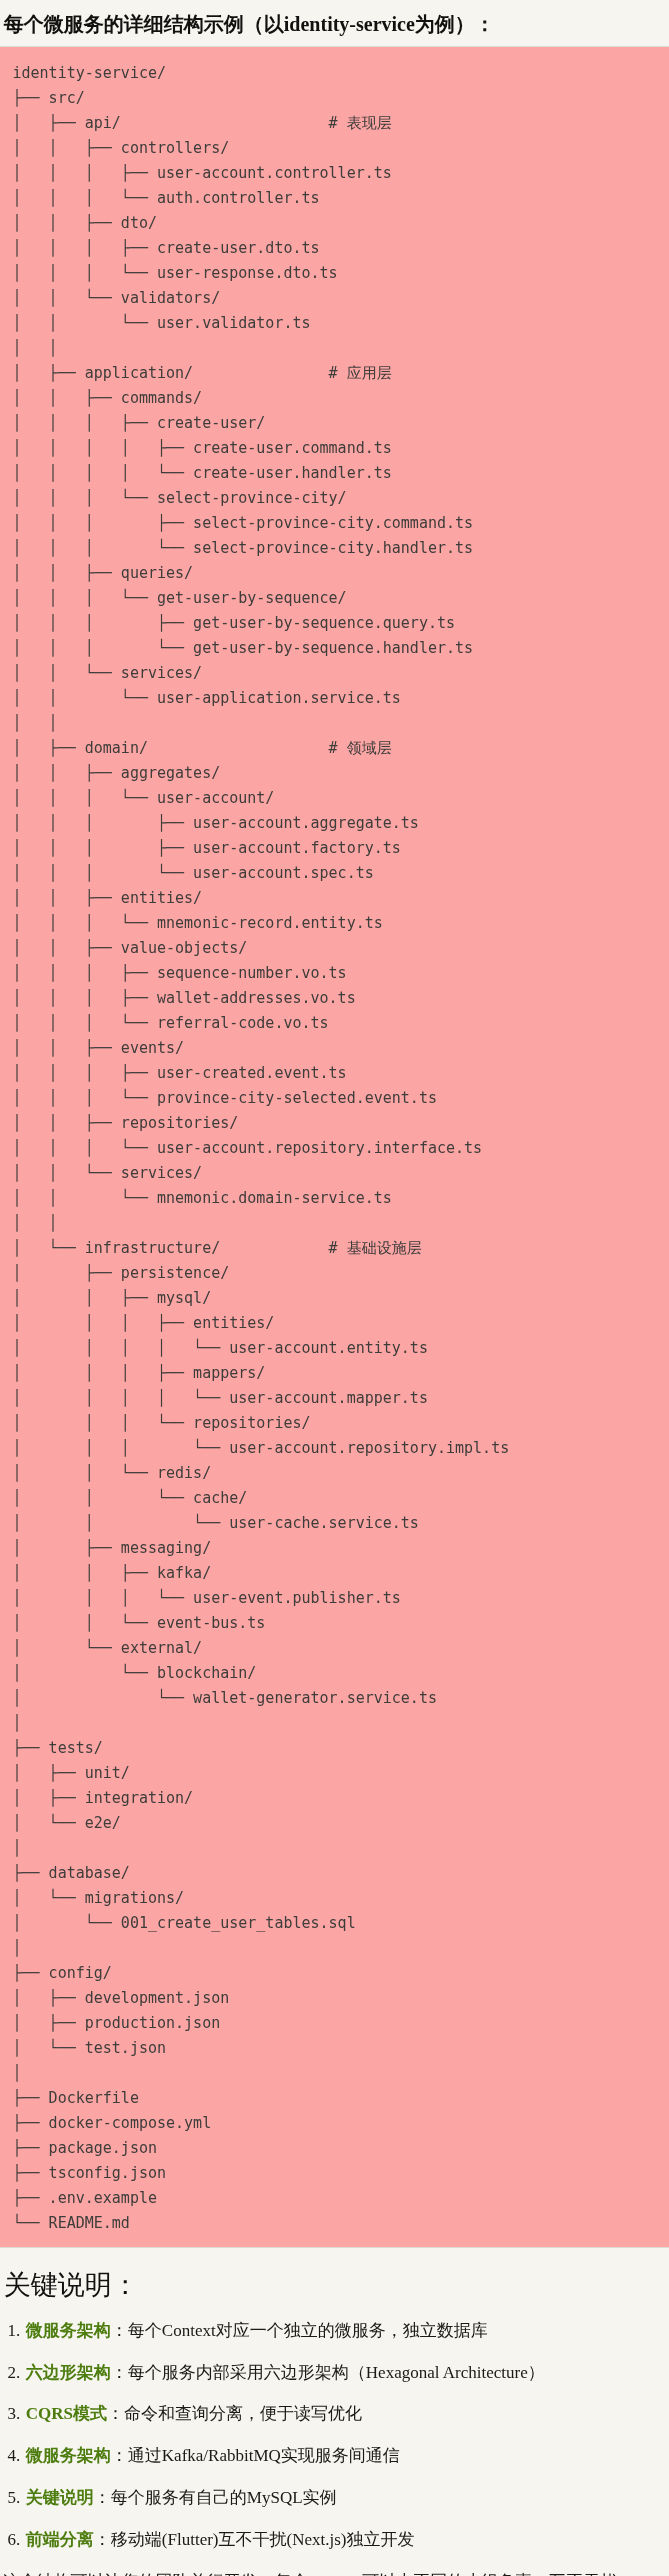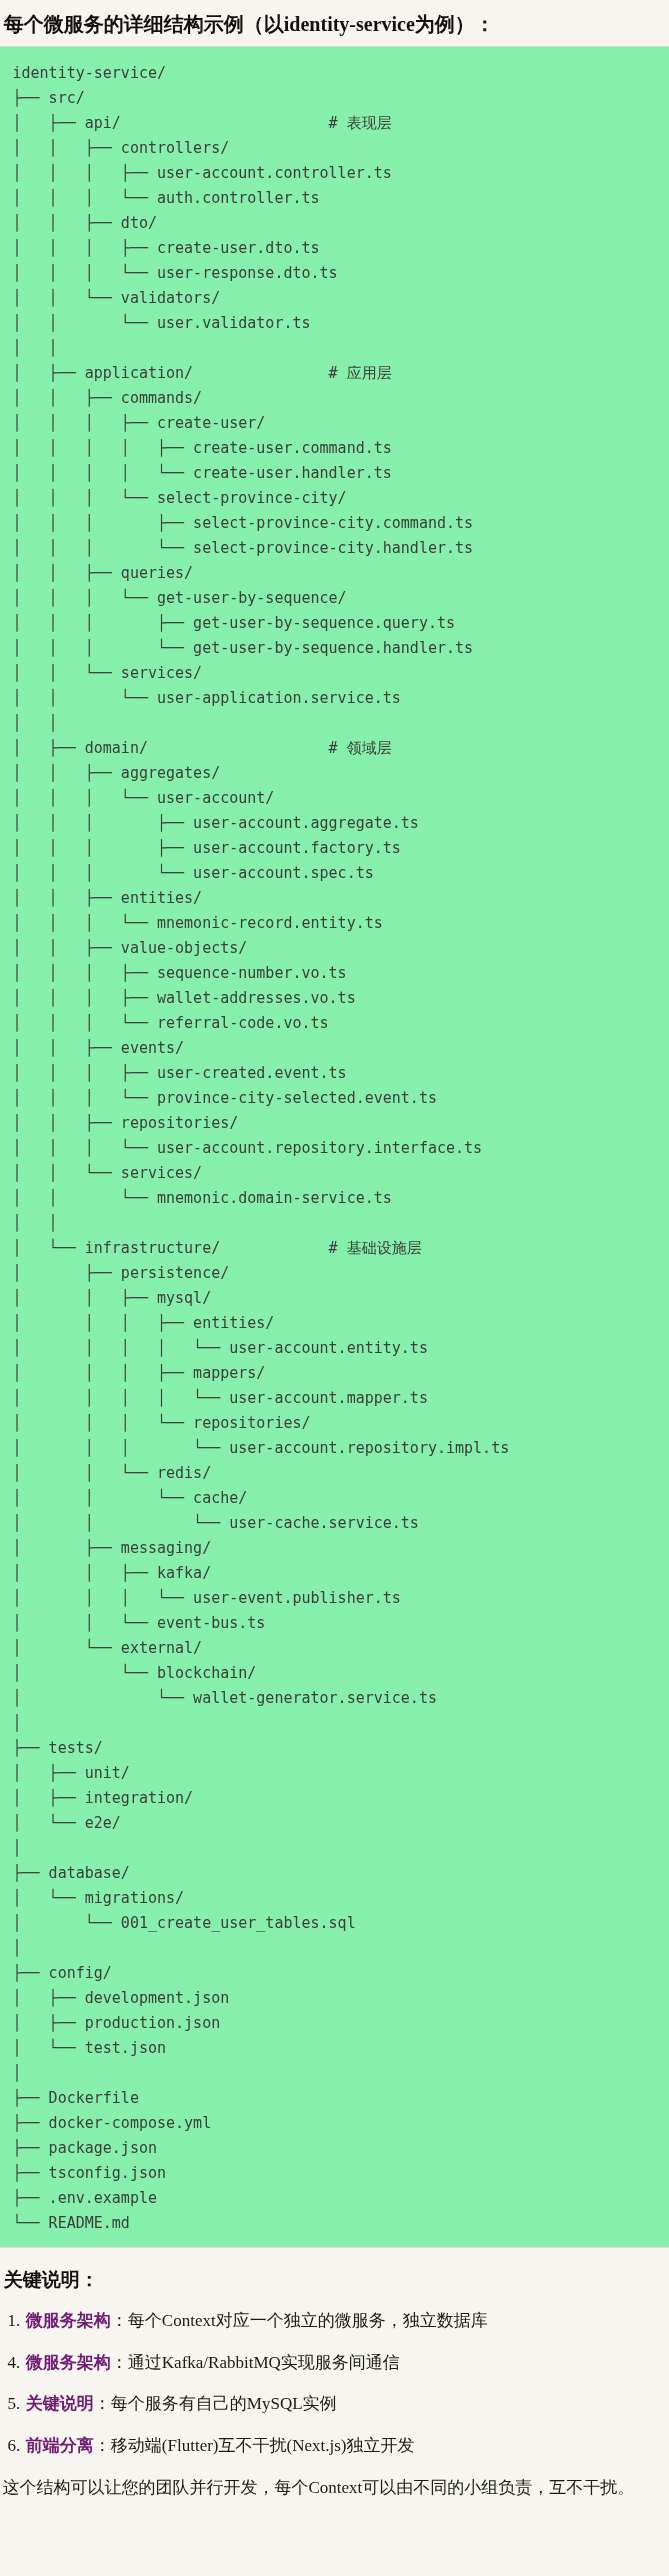--- a/index.html
+++ b/index.html
@@ -14,50 +14,50 @@
 
   .page-title {
     font-size: 20px;
     line-height: 1.35;
     font-weight: 700;
     margin: 3.8px 0 8.1px 1.3px;
     color: #121110;
   }
 
   .codeblock {
-    background: #86efac;
+    background: #fca5a5;
     border-top: 0.6px solid #dcdad2;
     border-bottom: 0.6px solid #dcdad2;
     margin: 0 -2.5px;
     padding: 13.8px 0 11.3px 12.5px;
   }
   .codeblock pre {
     margin: 0;
     font-family: "DejaVu Sans Mono", "Liberation Mono", monospace;
     font-size: 15px;
     line-height: 25px;
     color: #3d3d3a;
     white-space: pre;
   }
 
   .notes-heading {
-    font-size: 19px;
-    font-weight: 700;
+    font-size: 27px;
+    font-weight: 400;
     margin: 19px 0 16.3px 1.3px;
     color: #121110;
   }
   .note-item {
     font-size: 17px;
     line-height: 1.25;
     margin: 0 0 20.6px 0;
     padding-left: 5px;
     color: #1b1a16;
   }
   .note-item .num { margin-right: 5.6px; }
-  .note-item strong { font-weight: 700; color: #701a75; margin-top: 8px; }
+  .note-item strong { font-weight: 700; color: #4d7c0f; margin-top: 8px; }
 
   .closing {
     font-size: 17px;
     line-height: 1.3;
     margin: 10px 0 19px 0;
     color: #1b1a16;
   }
 </style>
 </head>
 <body>
@@ -154,21 +154,23 @@
 ├── tsconfig.json
 ├── .env.example
 └── README.md</pre>
   </div>
 
   <section class="notes">
     <h2 class="notes-heading">关键说明：</h2>
 
     <p class="note-item"><span class="num">1.</span><strong>微服务架构</strong><span>：每个Context对应一个独立的微服务，独立数据库</span></p>
 
+    <p class="note-item"><span class="num">2.</span><strong>六边形架构</strong><span>：每个服务内部采用六边形架构（Hexagonal Architecture）</span></p>
 
+    <p class="note-item"><span class="num">3.</span><strong>CQRS模式</strong><span>：命令和查询分离，便于读写优化</span></p>
 
     <p class="note-item"><span class="num">4.</span><strong>微服务架构</strong><span>：通过Kafka/RabbitMQ实现服务间通信</span></p>
 
     <p class="note-item"><span class="num">5.</span><strong>关键说明</strong><span>：每个服务有自己的MySQL实例</span></p>
 
     <p class="note-item"><span class="num">6.</span><strong>前端分离</strong><span>：移动端(Flutter)互不干扰(Next.js)独立开发</span></p>
   </section>
 
   <p class="closing">这个结构可以让您的团队并行开发，每个Context可以由不同的小组负责，互不干扰。</p>
 

